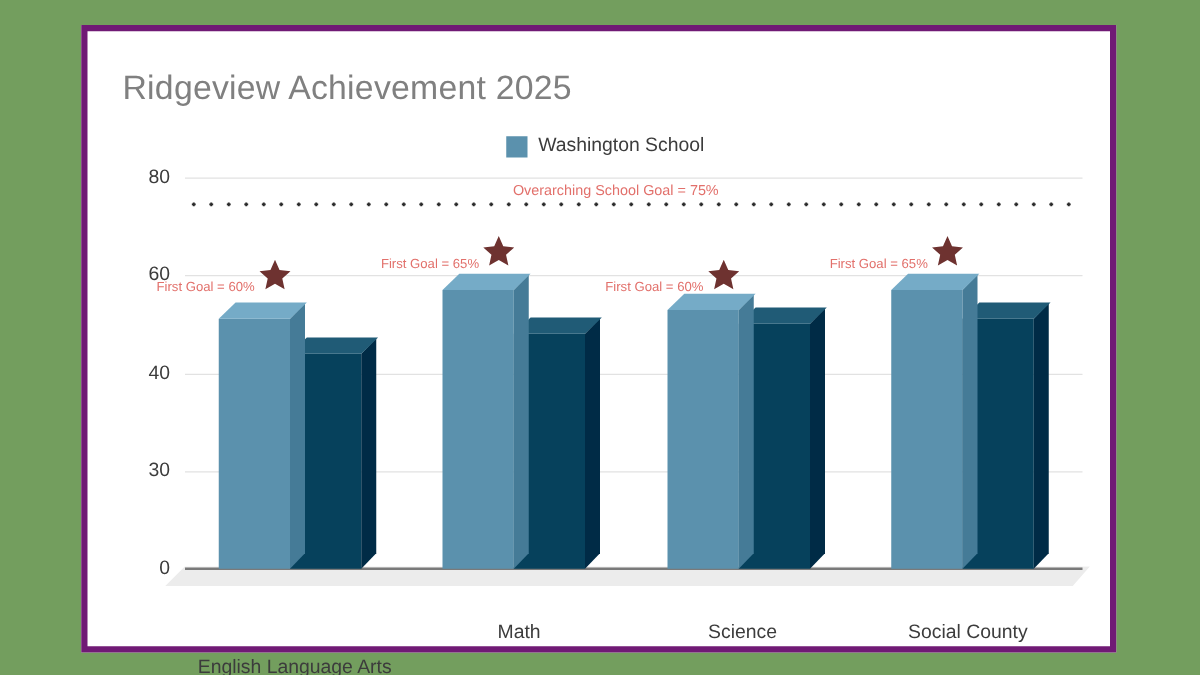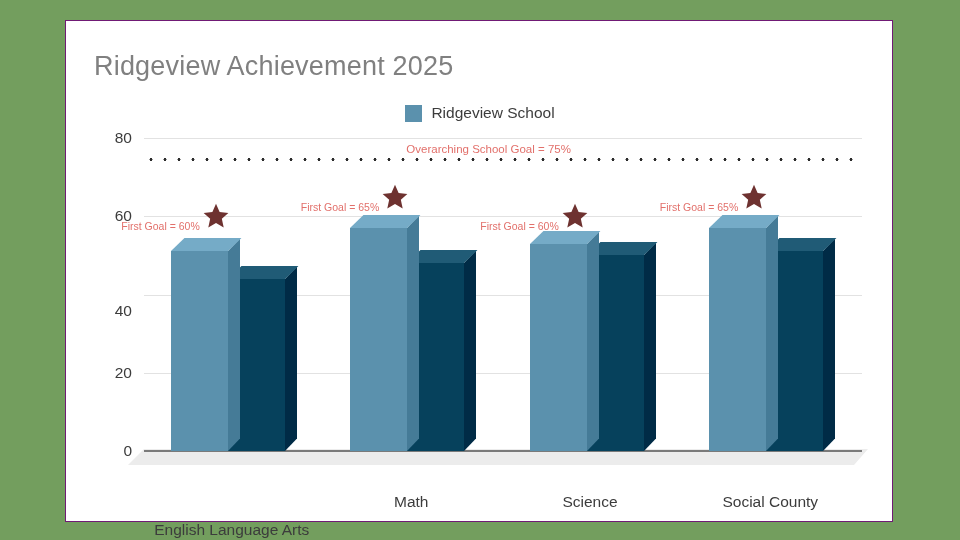--- a/index.html
+++ b/index.html
@@ -7,21 +7,21 @@
     width:960px;height:540px;overflow:hidden;
     background:#739e5e;
     font-family:"Liberation Sans", sans-serif;
   }
   #stage{position:relative;width:960px;height:540px;}
 
   
   #card{
     position:absolute;left:65px;top:20px;width:828px;height:502px;
     background:#ffffff;
-    border:1px solid #701a75;
+    border:5px solid #701a75;
     box-sizing:border-box;
   }
 
   
   #chart-title{
     position:absolute;left:28px;top:30px;
     font-size:27px;color:#808080;white-space:nowrap;
     letter-spacing:.2px;
   }
 
@@ -108,31 +108,31 @@
 <body>
 
 <div id="stage">
   <div id="card">
 
     <div id="chart-title">Ridgeview Achievement 2025</div>
 
     <div id="legend">
         <div class="legend-item">
           <span class="legend-swatch" style="background: rgb(91, 145, 173);"></span>
-          <span class="legend-label">Ridgeview School</span>
+          <span class="legend-label">Washington School</span>
         </div>
       </div>
 
     <div id="plot">
       <div id="floor"></div>
     <div class="ytick" style="top: 313px;">0</div>
         <div class="gridline" style="top: 234.75px;"></div>
-        <div class="ytick" style="top: 234.75px;">20</div>
+        <div class="ytick" style="top: 234.75px;">30</div>
         <div class="gridline" style="top: 156.5px;"></div>
-        <div class="ytick" style="top: 156.5px; margin-top: 16px;">40</div>
+        <div class="ytick" style="top: 156.5px;">40</div>
         <div class="gridline" style="top: 78.25px;"></div>
         <div class="ytick" style="top: 78.25px;">60</div>
         <div class="gridline" style="top: 0px;"></div>
         <div class="ytick" style="top: 0px;">80</div>
         <div class="axis-base"></div>
         <div id="goal-line" style="top: 19.5625px;"></div>
         <div id="goal-label" style="top: 16.5625px; left: 344.64px;">Overarching School Goal = 75%</div>
         <div class="group" style="left: 26.75px; width: 114px;">
           <div class="bar" style="left: 0px; width: 57px; height: 199.537px; z-index: 10;">
             <div class="face" style="background: rgb(91, 145, 173);"></div>

